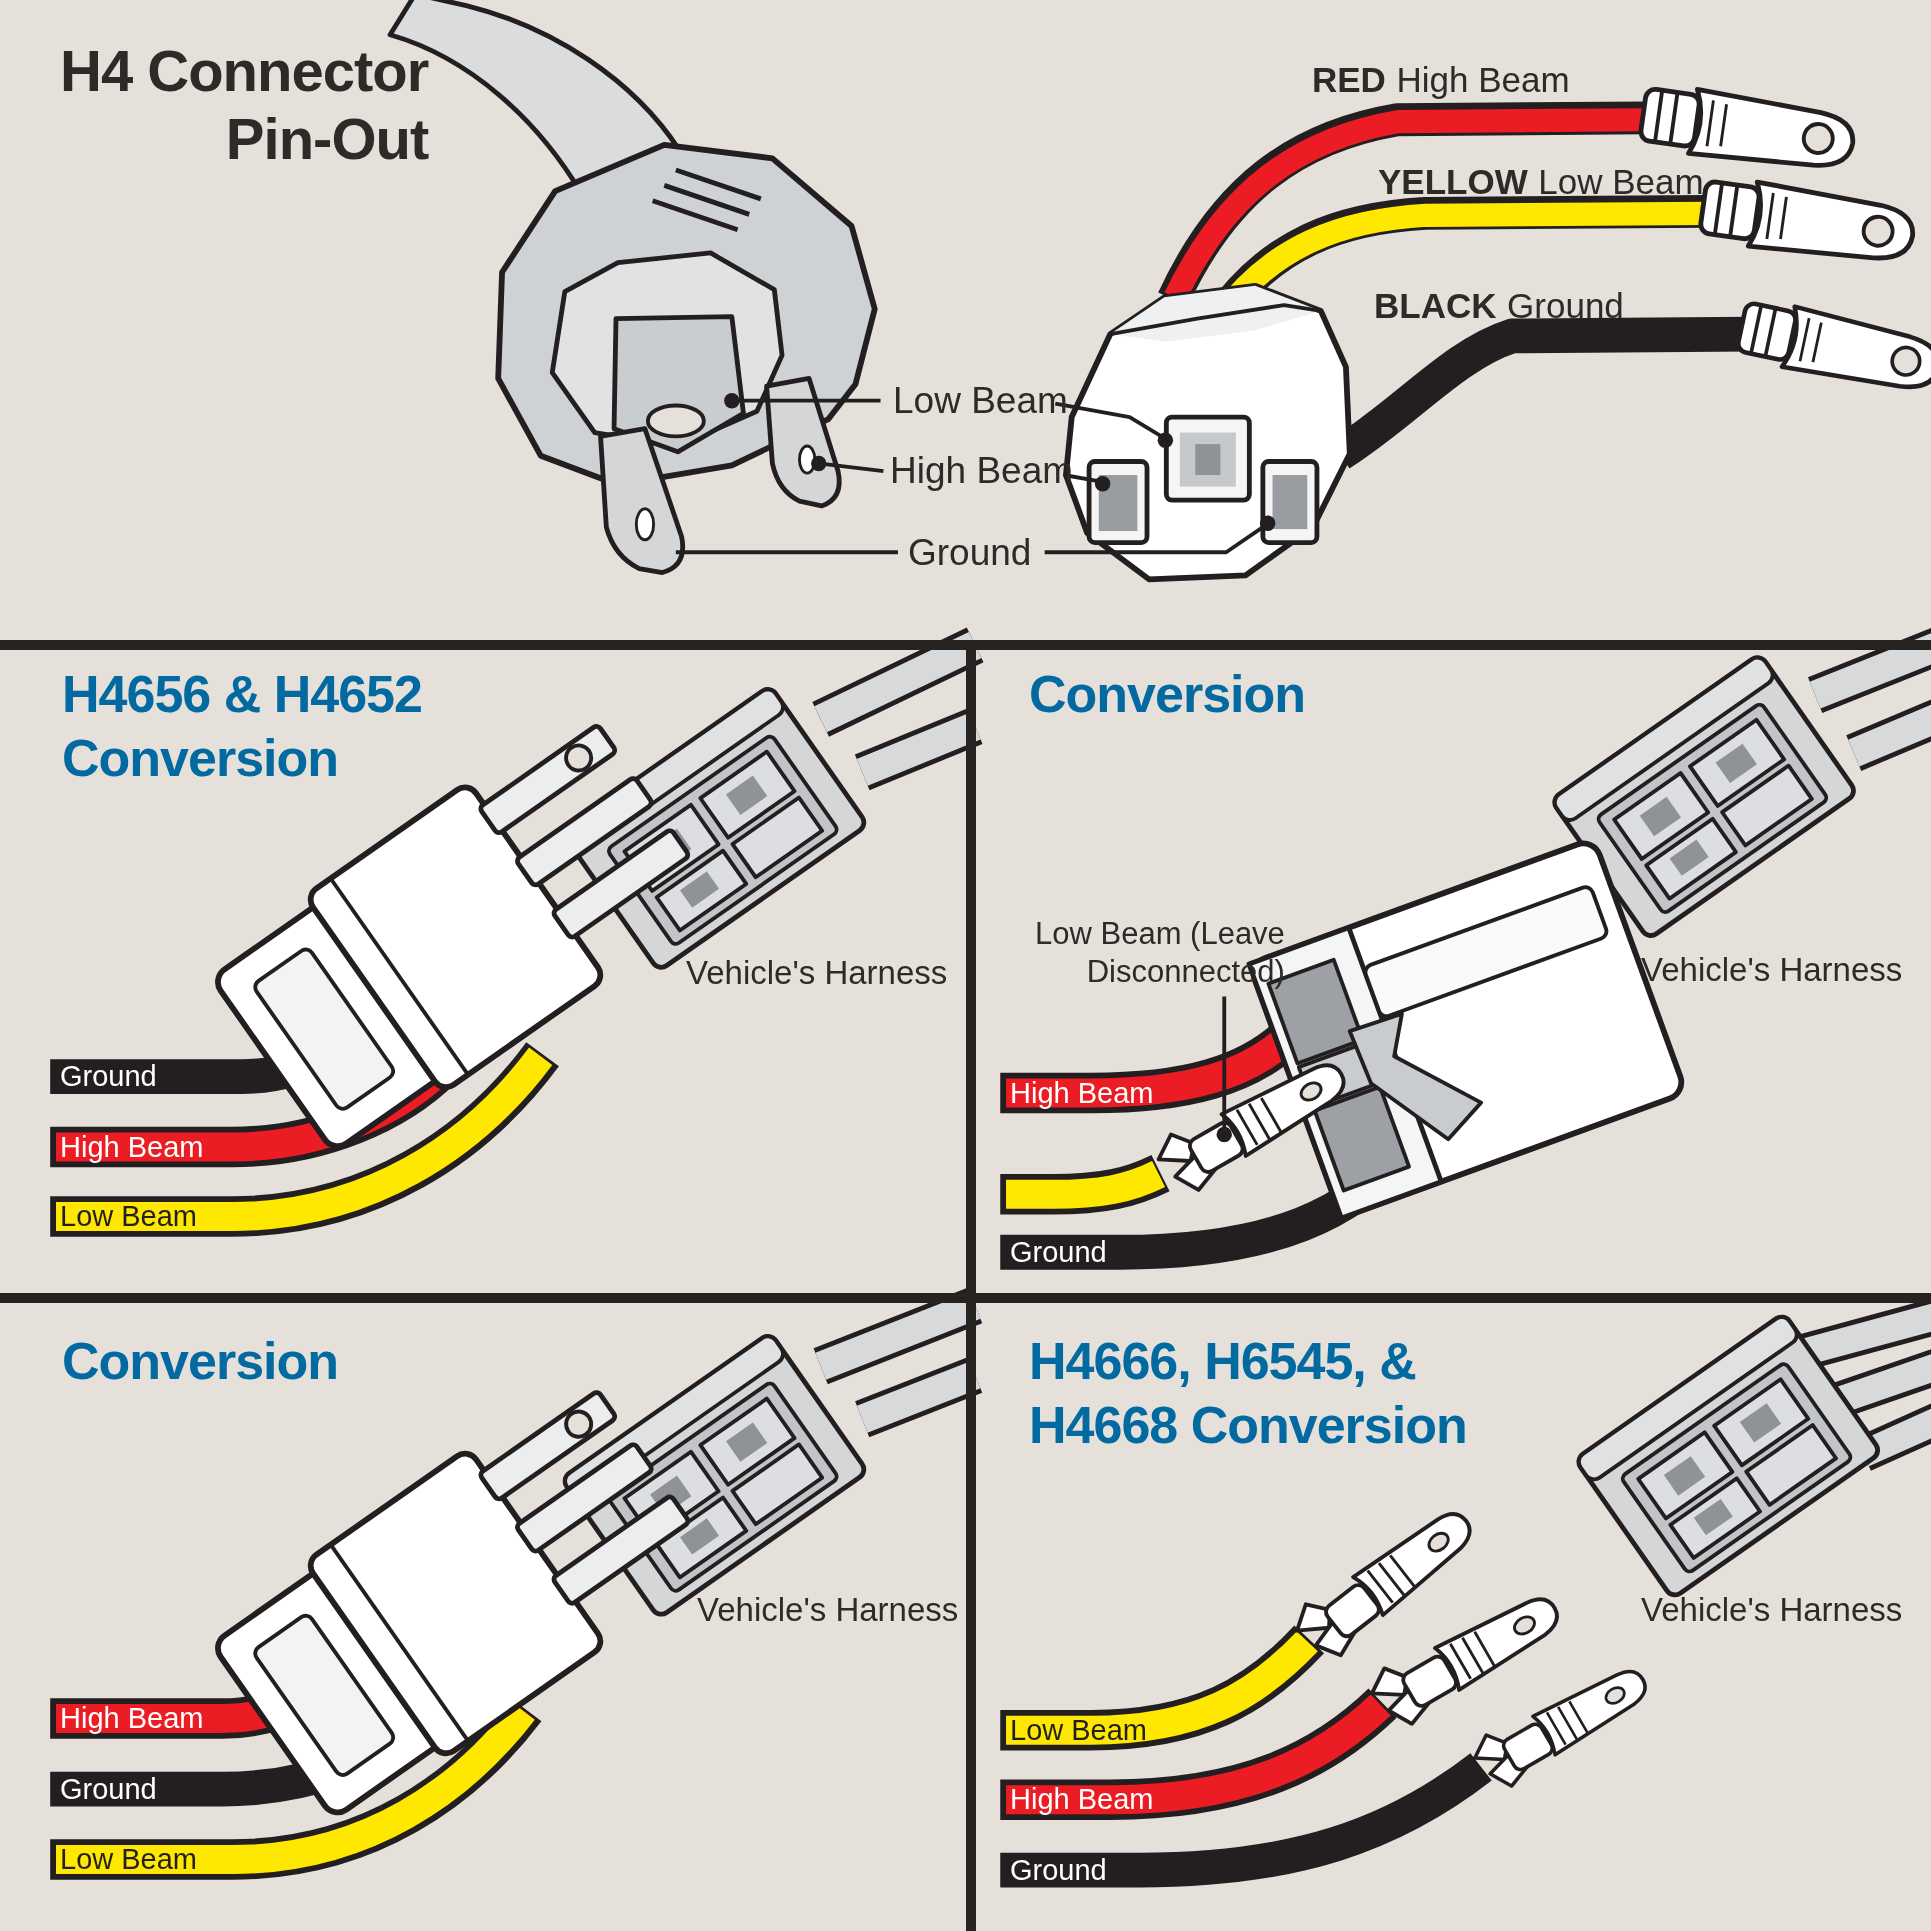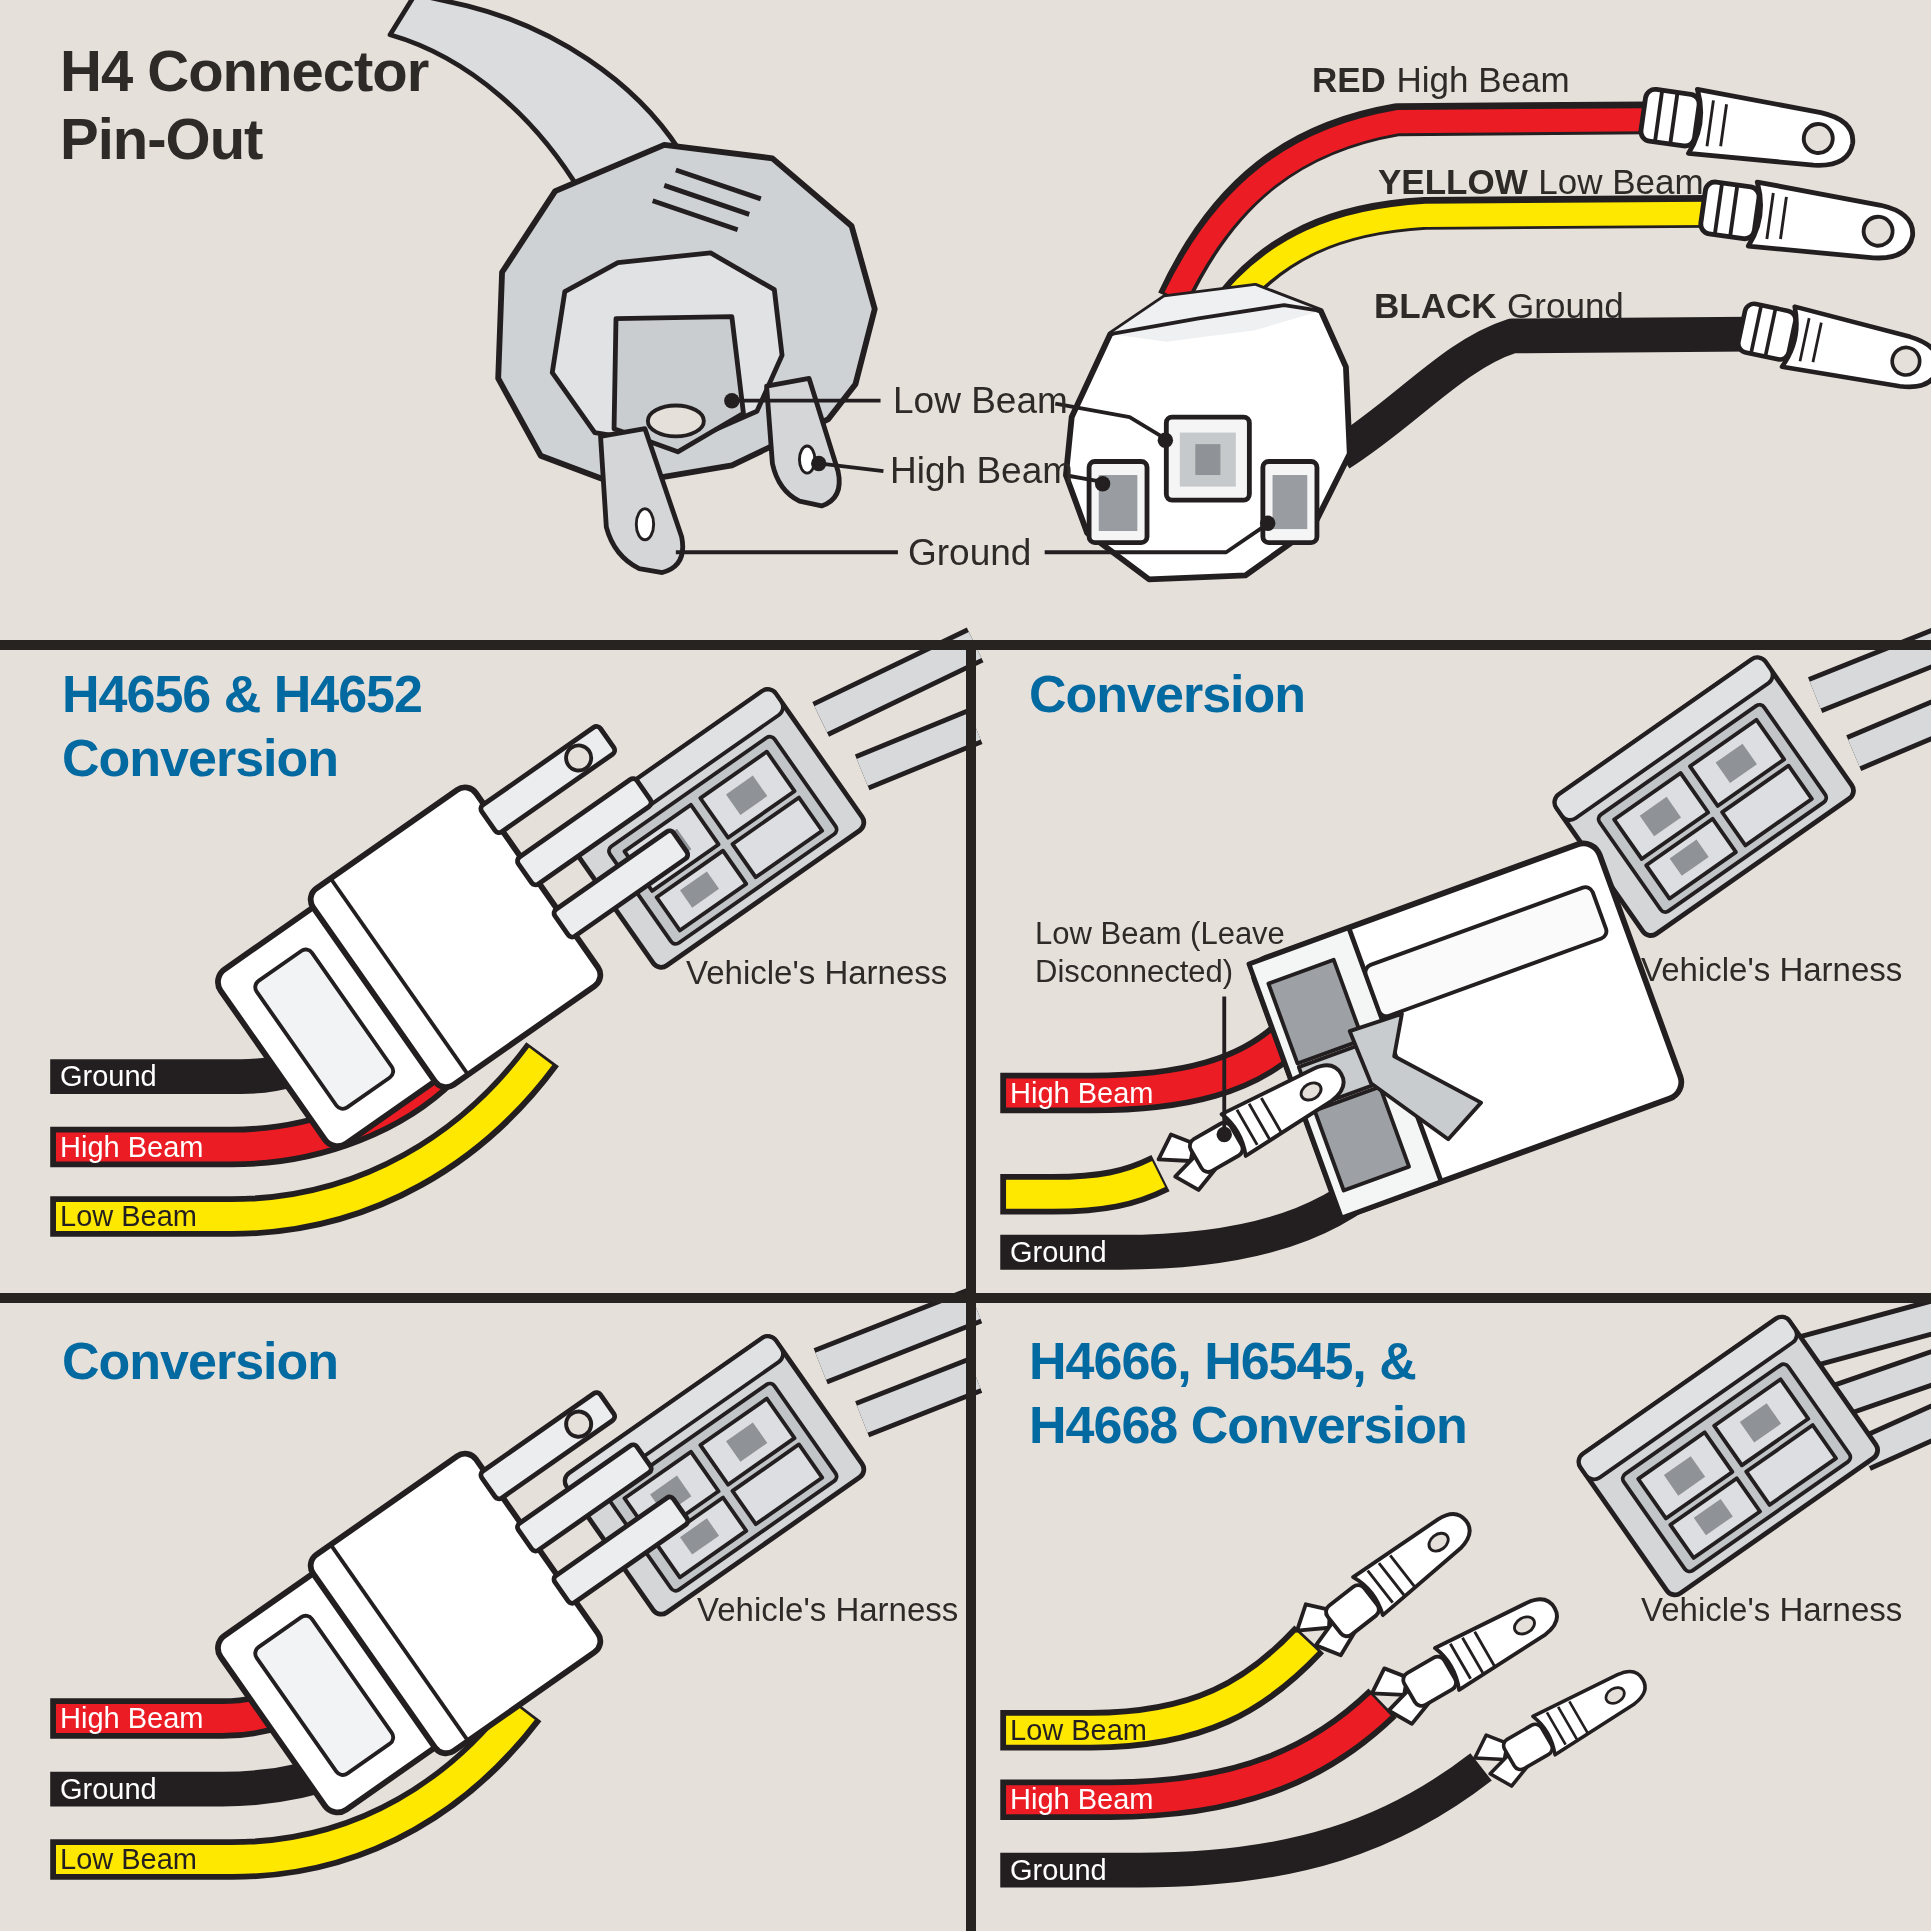--- a/index.html
+++ b/index.html
@@ -1,31 +1,31 @@
 <!DOCTYPE html>
 <html><head>
 <meta charset="utf-8">
 <style>
   html,body{margin:0;padding:0;background:#E6E0DB;}
   .stage{position:relative;width:1931px;height:1931px;background:#E6E0DB;
          font-family:"Liberation Sans",sans-serif;overflow:hidden;color:#2D2A27;}
   svg.art{position:absolute;left:0;top:0;}
   .divider{position:absolute;background:#262321;}
   .title-main{position:absolute;left:60px;top:37px;font-weight:bold;font-size:58px;
-              line-height:68px;letter-spacing:-1px;color:#2D2A27;}
+              line-height:68px;letter-spacing:-1px;color:#2D2A27;text-align:right;}
   .title-sec{position:absolute;font-weight:bold;font-size:52px;line-height:64px;
              letter-spacing:-1px;color:#0369a1;}
   .pinlbl{position:absolute;font-size:37px;line-height:37px;color:#2D2A27;white-space:nowrap;}
   .legend{position:absolute;font-size:35px;line-height:39px;color:#2D2A27;white-space:nowrap;}
   .legend .cw{font-weight:bold;margin-right:10.6px;}
   .wl{position:absolute;height:39px;line-height:39px;font-size:29px;white-space:nowrap;}
   .wl-white{color:#FFFFFF;}
   .wl-dark{color:#231F20;}
   .harn{position:absolute;font-size:33px;line-height:37px;color:#2D2A27;white-space:nowrap;}
-  .note{position:absolute;font-size:31px;line-height:38px;color:#2D2A27;white-space:nowrap;}
+  .note{position:absolute;font-size:31px;line-height:38px;color:#2D2A27;white-space:nowrap;text-align:right;}
 </style>
 </head>
 <body>
 
 <div class="stage">
 
 <svg class="art" width="1931" height="1931" viewBox="0 0 2000 2000">
   <defs>
 
     <g id="lug">

